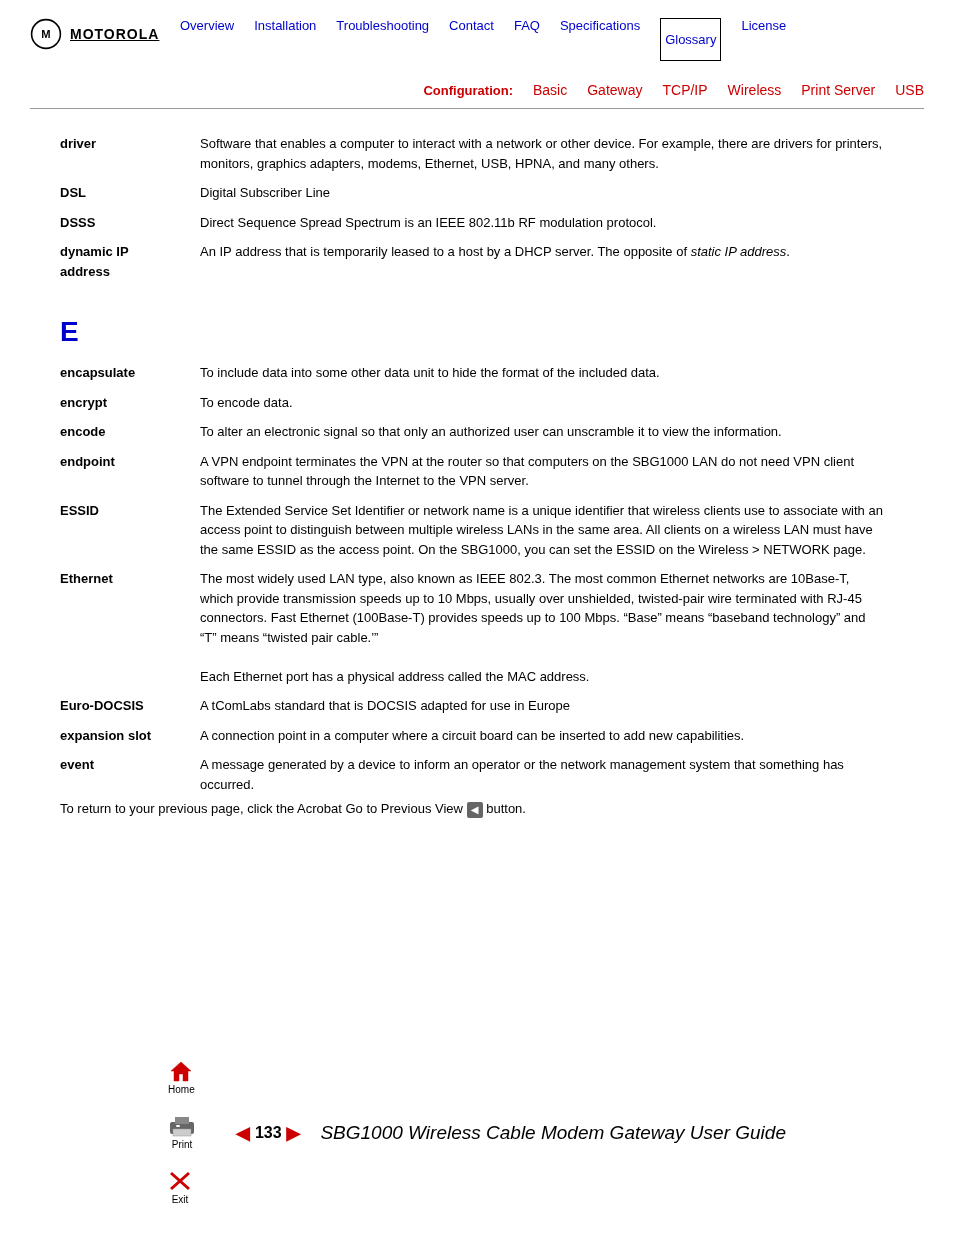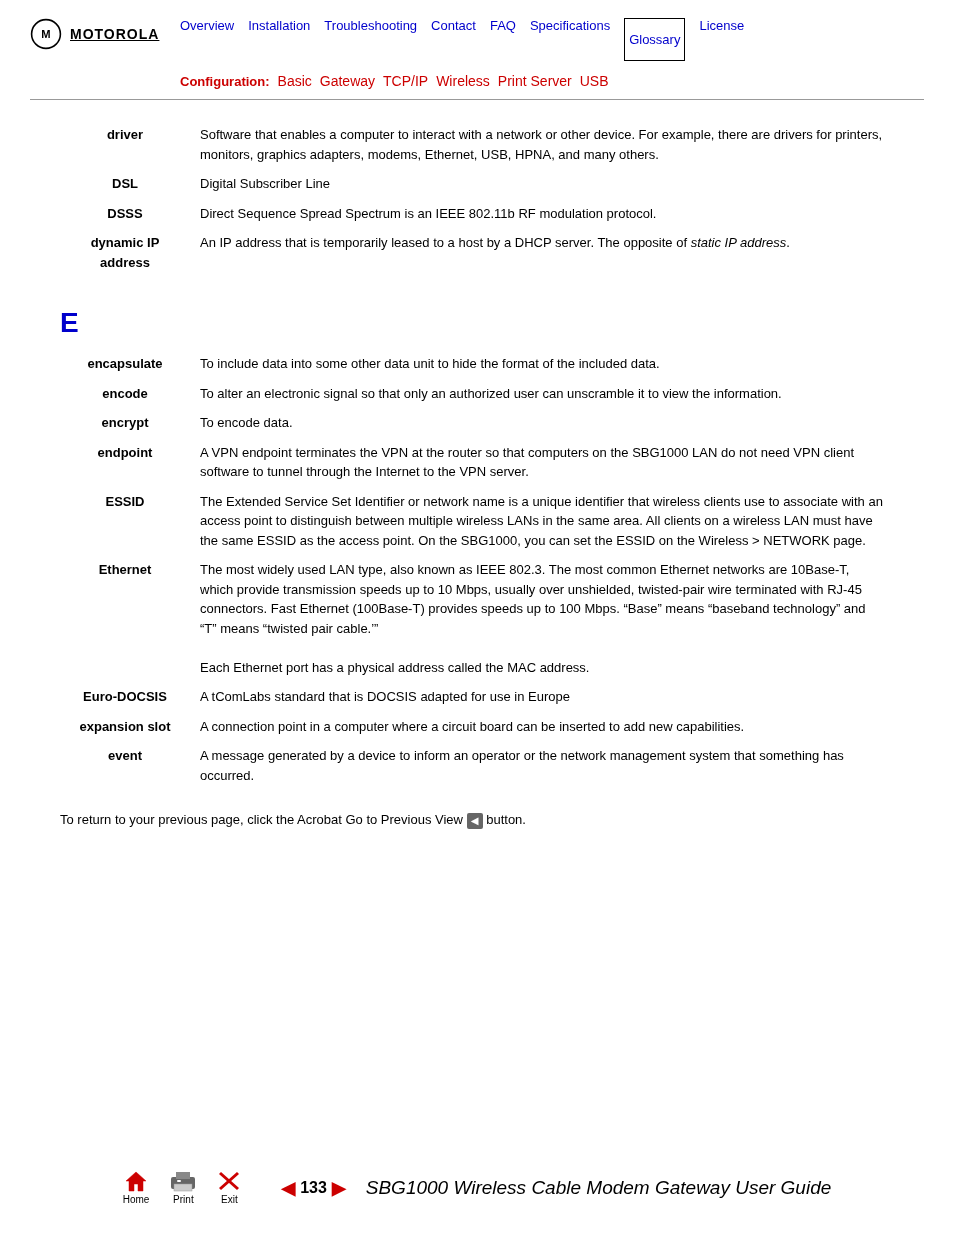--- a/index.html
+++ b/index.html
@@ -34,39 +34,40 @@
       font-size: 14px;
       letter-spacing: 1px;
       color: #000;
       text-decoration: underline;
     }
     .nav-area {
       flex: 1;
     }
     .nav-row {
       display: flex;
-      gap: 14px;
+      gap: 20px;
       flex-wrap: wrap;
-      margin-bottom: 12px;
+      margin-bottom: 21px;
     }
     .nav-link {
       color: #00c;
       text-decoration: none;
       font-size: 13px;
       cursor: pointer;
     }
     .nav-link.active {
       border: 1px solid #000;
       padding: 13px 4px;
       color: #00c;
     }
     .config-row {
       display: flex;
-      gap: 8px;
-      align-items: center;
+      gap: 20px;
+      align-items: center;
+      justify-content: flex-end;
     }
     .config-label {
       font-weight: bold;
       font-size: 13px;
       color: #c00;
     }
     .config-link {
       color: #c00;
       text-decoration: none;
       font-size: 14px;
@@ -90,44 +91,44 @@
       padding: 5px 10px 5px 0;
       vertical-align: top;
       font-size: 13px;
       line-height: 1.5;
     }
     .term-cell {
       font-weight: bold;
       width: 140px;
       padding-right: 20px;
       white-space: nowrap;
-      text-align: center;
     }
     .section-letter {
       color: #00c;
       font-size: 28px;
       font-weight: bold;
       margin: 30px 0 10px 0;
     }
     
     .footer {
       position: absolute;
       bottom: 30px;
       left: 0;
       right: 0;
       display: flex;
       align-items: center;
       justify-content: center;
       gap: 0;
     }
     .footer-nav-icons {
       display: flex;
-      align-items: flex-end;
+      align-items: flex-start;
       gap: 20px;
       margin-right: 40px;
+      flex-direction: column;
     }
     .footer-icon {
       display: flex;
       flex-direction: column;
       align-items: center;
       font-size: 10px;
       cursor: pointer;
       color: #000;
       text-decoration: none;
     }
@@ -150,21 +151,20 @@
     .page-number {
       font-size: 16px;
       font-weight: bold;
     }
     .footer-title {
       font-size: 19px;
       font-style: italic;
     }
     .italic { font-style: italic; text-align: center; }
     .note-text {
-      margin-top: 20px;
       font-size: 13px;
       line-height: 1.5;
     }
     .prev-view-btn {
       display: inline-block;
       width: 16px;
       height: 16px;
       background: #666;
       color: #fff;
       font-size: 10px;
@@ -234,26 +234,26 @@
 
   <div class="section-letter">E</div>
 
   <table class="glossary-table">
     <tbody>
       <tr>
         <td class="term-cell">encapsulate</td>
         <td>To include data into some other data unit to hide the format of the included data.</td>
       </tr>
       <tr>
+        <td class="term-cell">encrypt</td>
+        <td>To encode data.</td>
+      </tr>
+      <tr>
         <td class="term-cell">encode</td>
         <td>To alter an electronic signal so that only an authorized user can unscramble it to view the information.</td>
-      </tr>
-      <tr>
-        <td class="term-cell">encrypt</td>
-        <td>To encode data.</td>
       </tr>
       <tr>
         <td class="term-cell">endpoint</td>
         <td>A VPN endpoint terminates the VPN at the router so that computers on the SBG1000 LAN do not need VPN client software to tunnel through the Internet to the VPN server.</td>
       </tr>
       <tr>
         <td class="term-cell">ESSID</td>
         <td>The Extended Service Set Identifier or network name is a unique identifier that wireless clients use to associate with an access point to distinguish between multiple wireless LANs in the same area. All clients on a wireless LAN must have the same ESSID as the access point. On the SBG1000, you can set the ESSID on the Wireless &gt; NETWORK page.</td>
       </tr>
       <tr>

